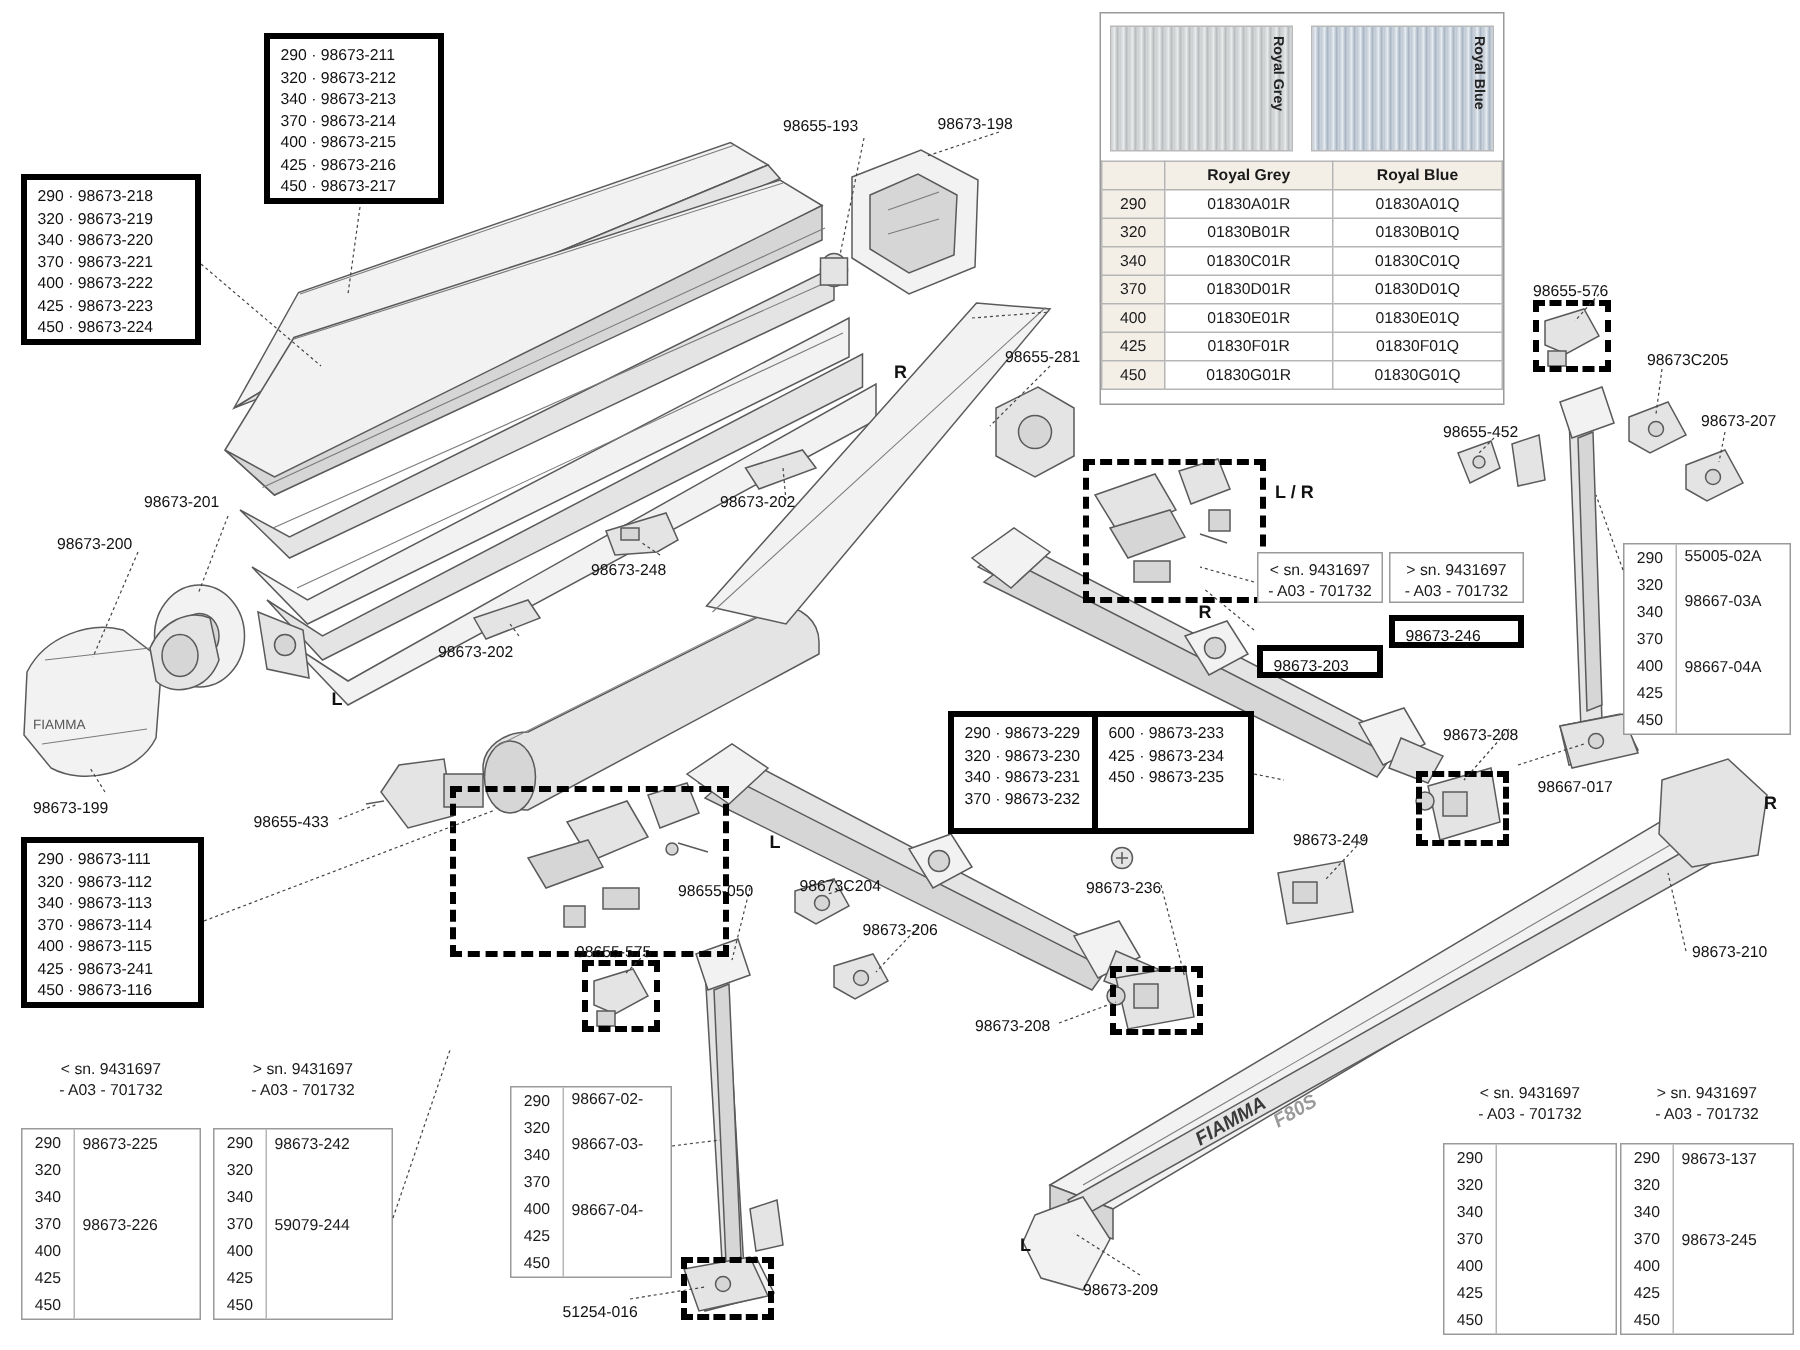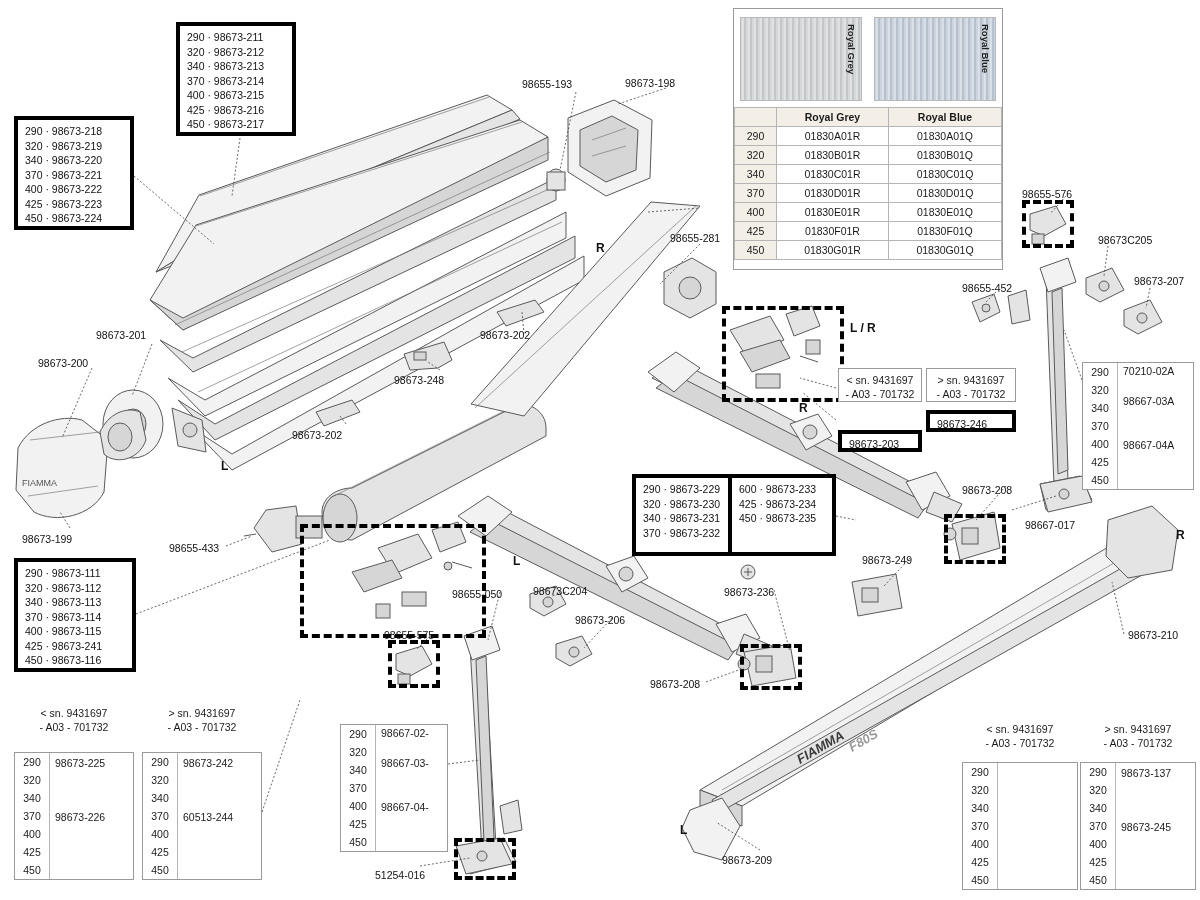--- a/index.html
+++ b/index.html
@@ -393,21 +393,21 @@
     <div class="col1">
       <div>290</div>
       <div>320</div>
       <div>340</div>
       <div>370</div>
       <div>400</div>
       <div>425</div>
       <div>450</div>
     </div>
     <div class="col2">
-      <div style="top:2px;">70210-02A</div>
+      <div style="top:2px;">55005-02A</div>
       <div style="top:32px;">98667-03A</div>
       <div style="top:76px;">98667-04A</div>
     </div>
   </div>
 
   <div class="gbox" style="left:340px;top:724px;width:108px;height:128px;">
     <div class="col1">
       <div>290</div>
       <div>320</div>
       <div>340</div>
@@ -449,21 +449,21 @@
       <div>290</div>
       <div>320</div>
       <div>340</div>
       <div>370</div>
       <div>400</div>
       <div>425</div>
       <div>450</div>
     </div>
     <div class="col2">
       <div style="top:4px;">98673-242</div>
-      <div style="top:58px;">60513-244</div>
+      <div style="top:58px;">59079-244</div>
     </div>
   </div>
 
   <div class="hdrbox" style="left:962px;top:718px;width:116px;height:34px;border:none;">&lt; sn. 9431697
 - A03 - 701732</div>
   <div class="hdrbox" style="left:1080px;top:718px;width:116px;height:34px;border:none;">&gt; sn. 9431697
 - A03 - 701732</div>
 
   <div class="gbox" style="left:962px;top:762px;width:116px;height:128px;">
     <div class="col1">

